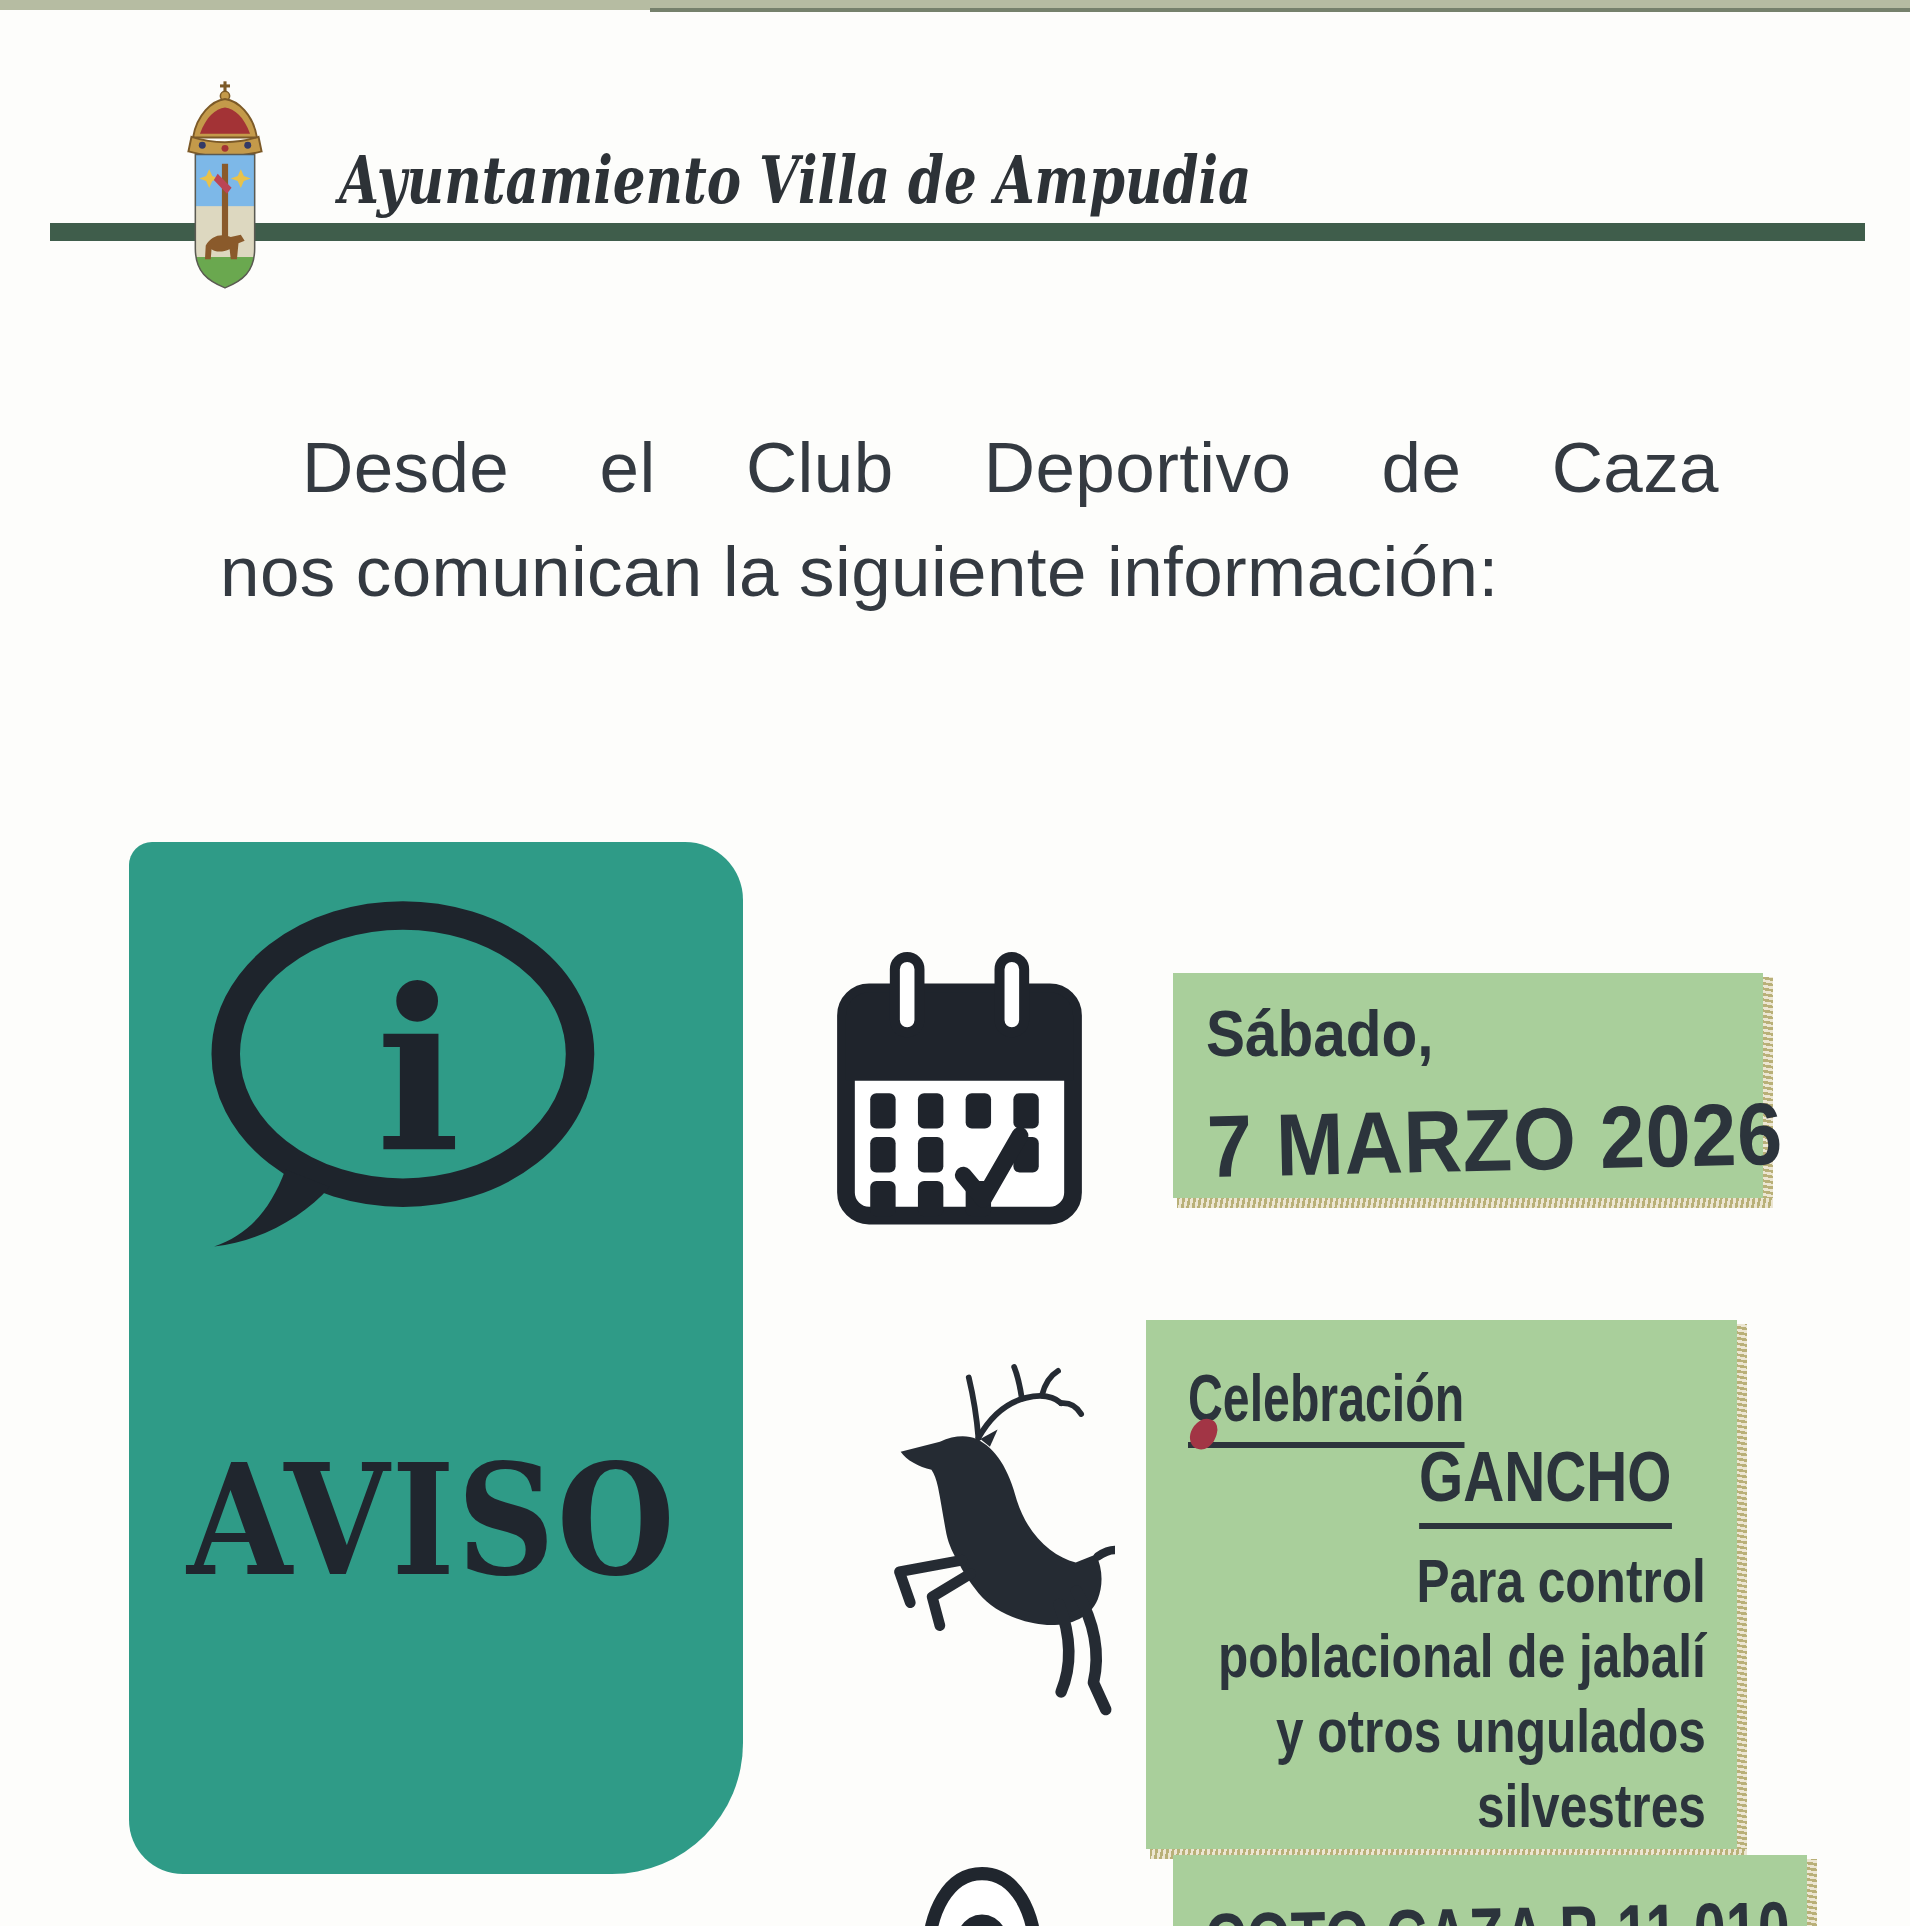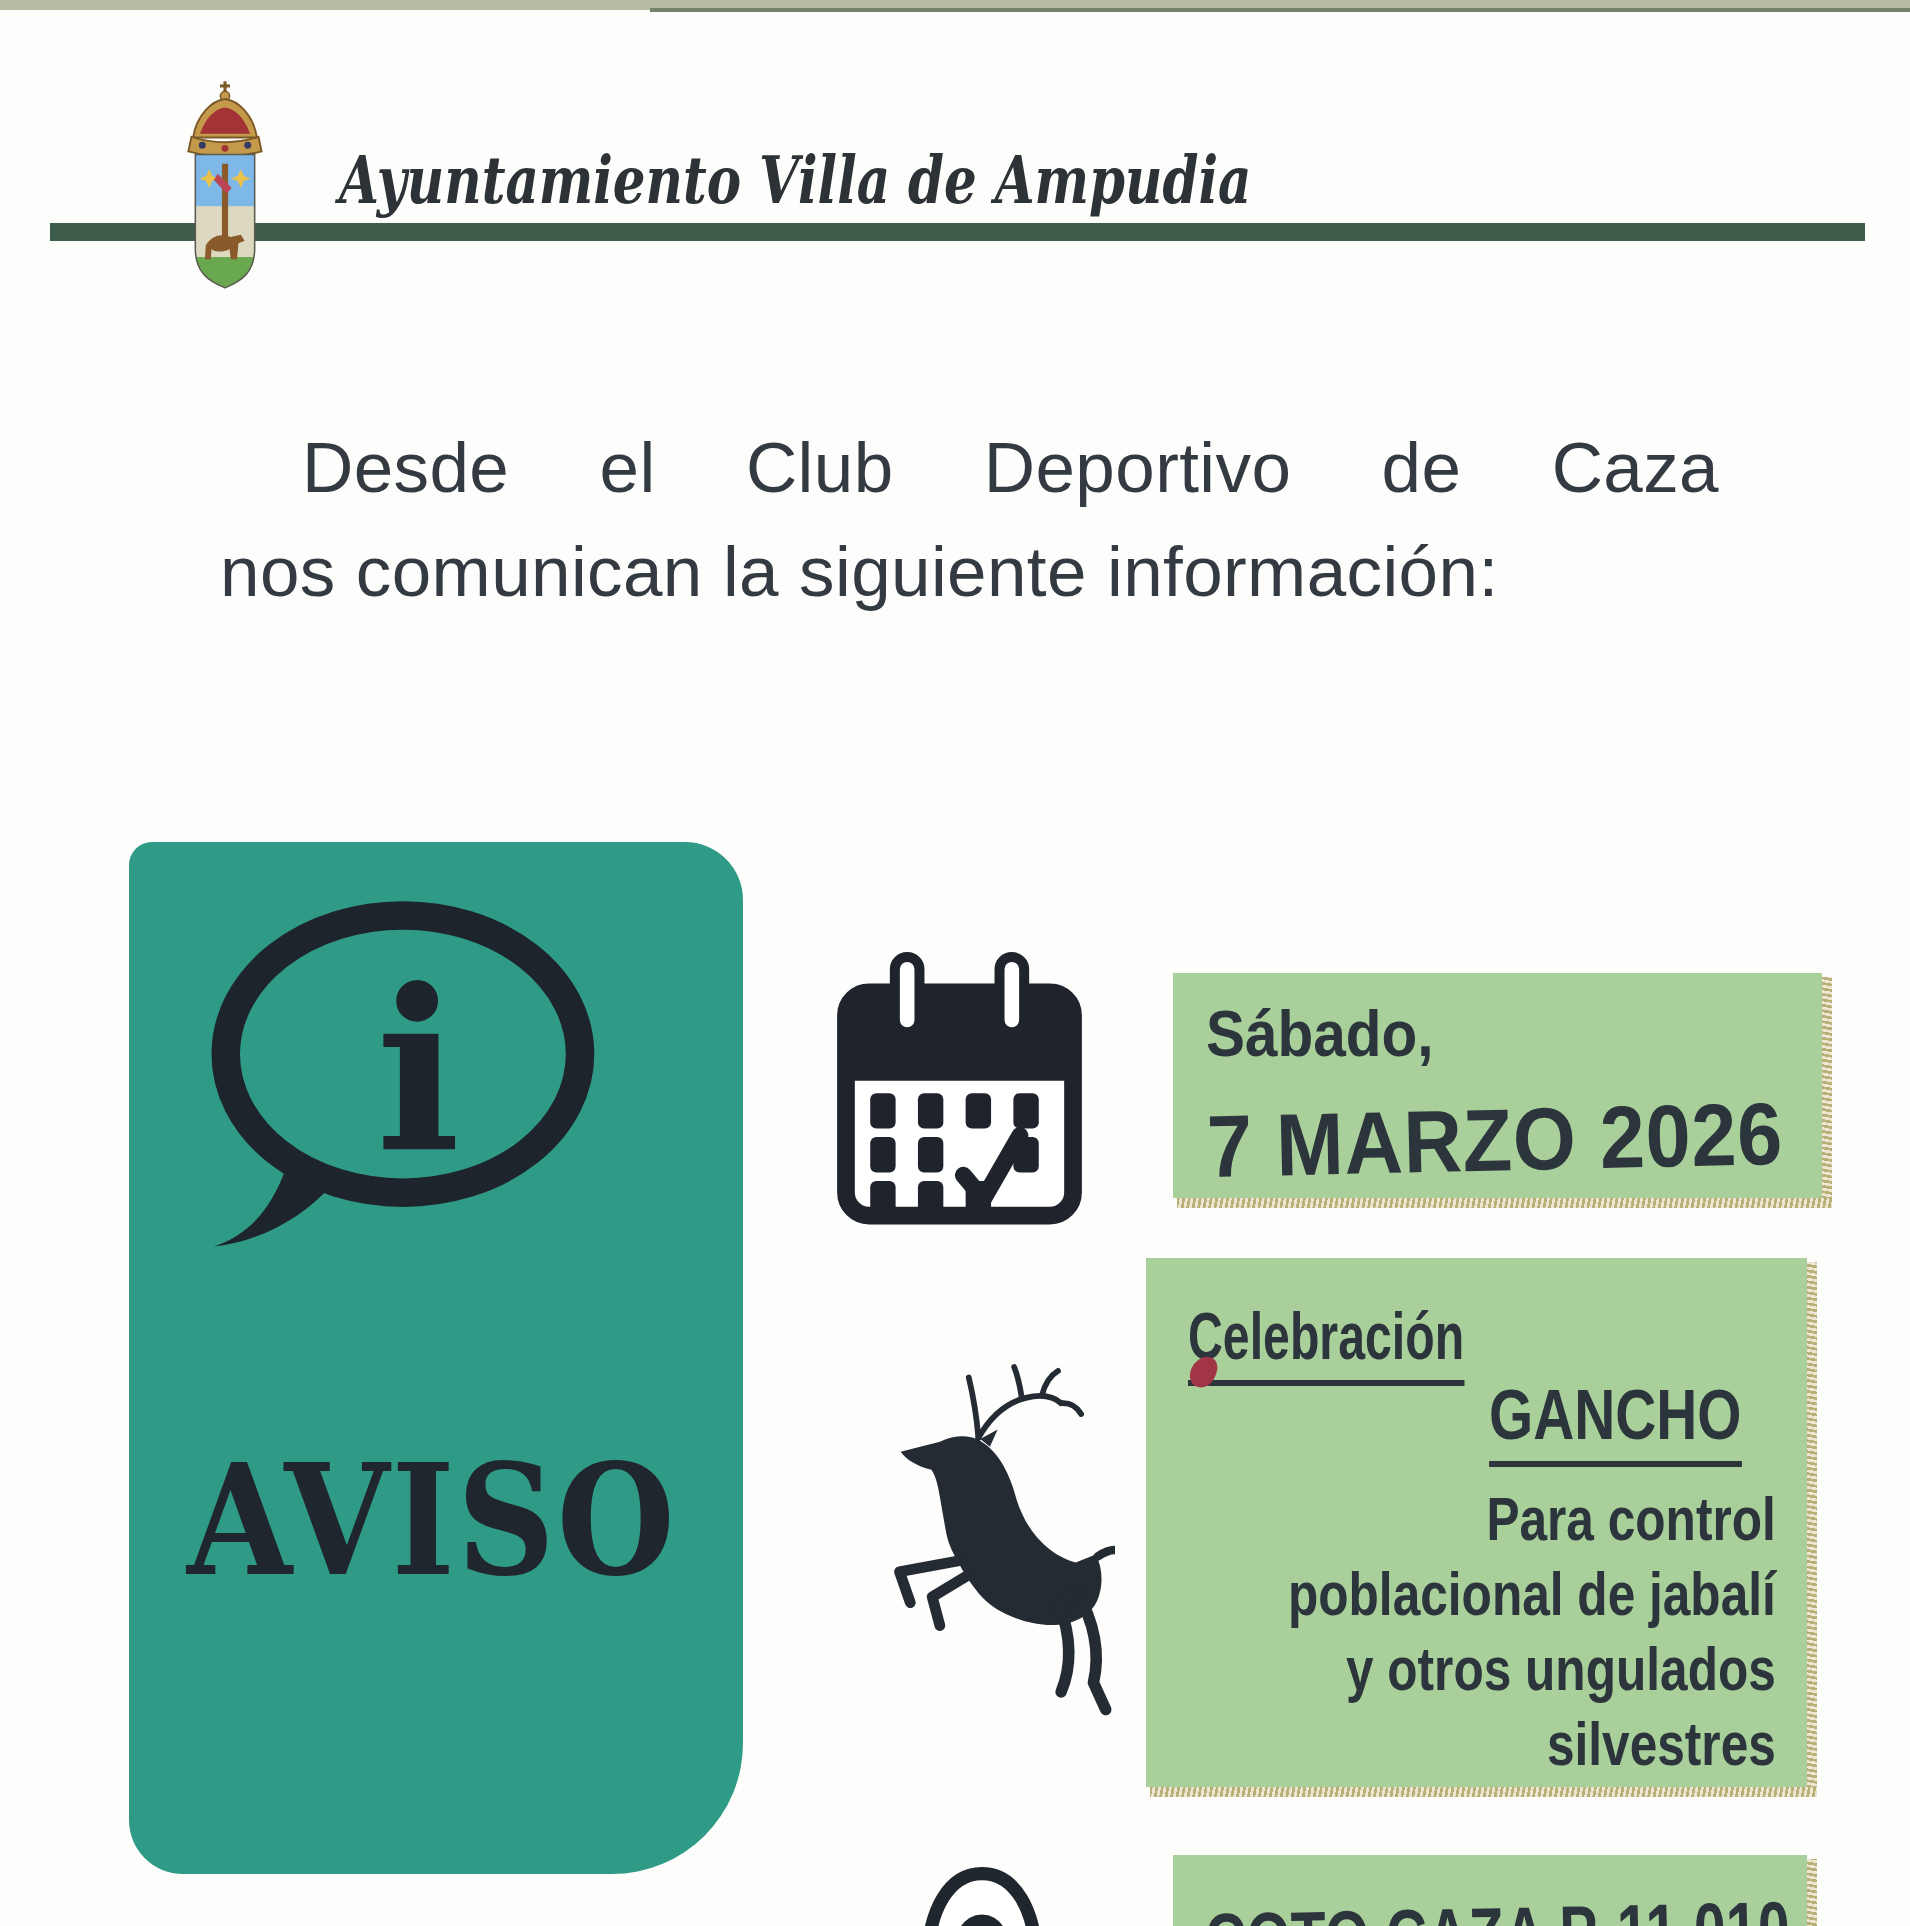--- a/index.html
+++ b/index.html
@@ -40,26 +40,26 @@
   .bubble{position:absolute;left:64px;top:58px;width:414px;height:389px;}
   .aviso-label{position:absolute;left:58px;top:601px;font-family:"DejaVu Serif",serif;font-weight:bold;
         font-size:154px;line-height:1;letter-spacing:2.3px;color:var(--ink);
         transform:scaleX(0.88);transform-origin:left top;white-space:nowrap;}
   
   .greenbox{position:absolute;background:var(--lgreen);}
   .greenbox::after{content:"";position:absolute;left:3.9px;right:-10px;bottom:-10px;height:10px;
         background:repeating-linear-gradient(100deg,var(--hatch1) 0 2.7px,var(--hatch2) 2.7px 5.4px);}
   .greenbox::before{content:"";position:absolute;top:3.9px;right:-10px;bottom:-6.2px;width:10px;
         background:repeating-linear-gradient(10deg,var(--hatch1) 0 2.7px,var(--hatch2) 2.7px 5.4px);}
-  .date-box{left:1173px;top:973px;width:649px;height:225px;}
+  .date-box{left:1173px;top:973px;width:590px;height:225px;}
   .day-label{position:absolute;left:33px;top:23px;font-weight:bold;font-size:65px;color:#2c343c;
         transform:scaleX(0.9);transform-origin:left top;white-space:nowrap;}
   .big-date{position:absolute;left:33px;top:123px;font-weight:bold;font-size:88px;color:#2c343c;
         transform:rotate(-1.3deg) scaleX(0.92);transform-origin:left top;white-space:nowrap;letter-spacing:0.8px;}
-  .celeb-box{left:1146px;top:1258px;width:661px;height:529px;}
+  .celeb-box{left:1146px;top:1320px;width:591px;height:529px;}
   .celeb-head{position:absolute;left:42px;top:39px;font-weight:bold;font-size:67px;color:#2c343c;
         transform:scaleX(0.72);transform-origin:left top;white-space:nowrap;}
   .gancho{position:absolute;right:65px;top:116px;font-weight:bold;font-size:71px;color:#2c343c;
         transform:scaleX(0.8);transform-origin:right top;white-space:nowrap;}
   .u{display:inline-block;border-bottom:6.2px solid currentColor;padding-bottom:6.2px;}
   .red-speck{position:absolute;left:45px;top:98px;width:25px;height:32px;background:#a23545;
         border-radius:60% 40% 55% 45%;transform:rotate(20deg);}
   .desc{position:absolute;right:31px;top:223px;text-align:right;font-weight:bold;font-size:62px;
         line-height:75px;color:#2c343c;transform:scaleX(0.8);transform-origin:right top;white-space:nowrap;}
   .coto-box{left:1173px;top:1855px;width:634px;height:250px;}

